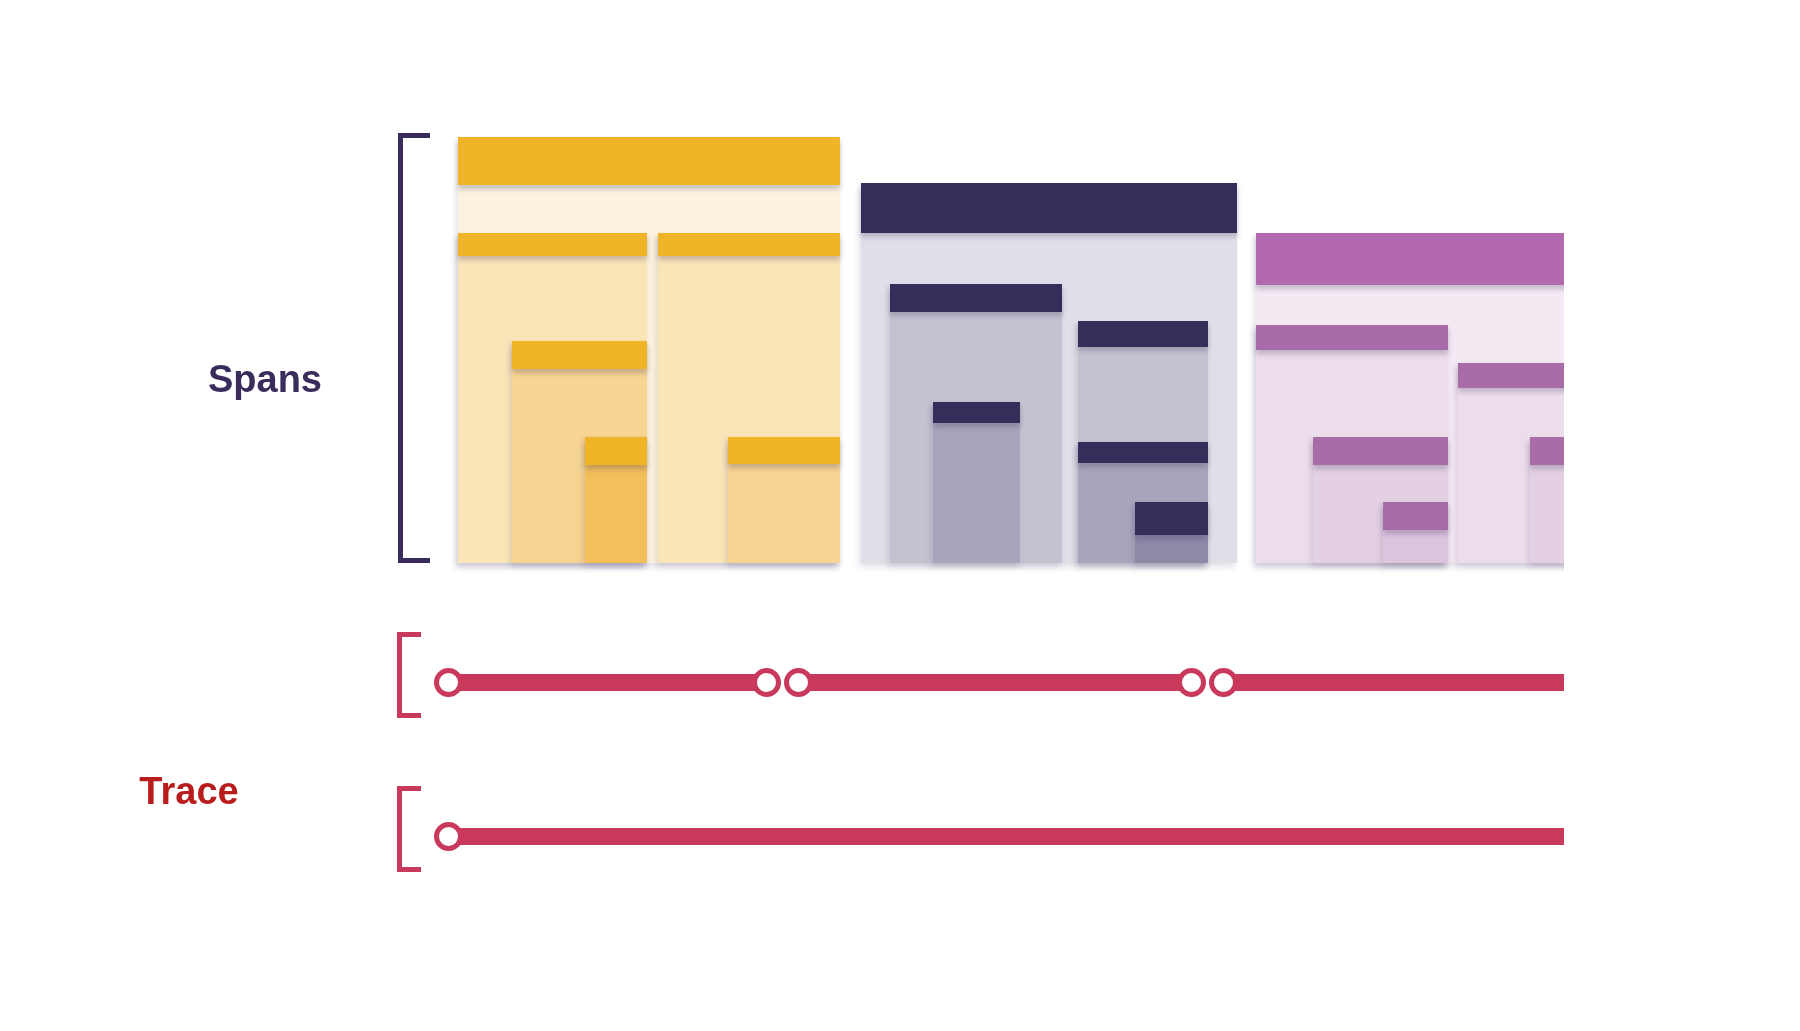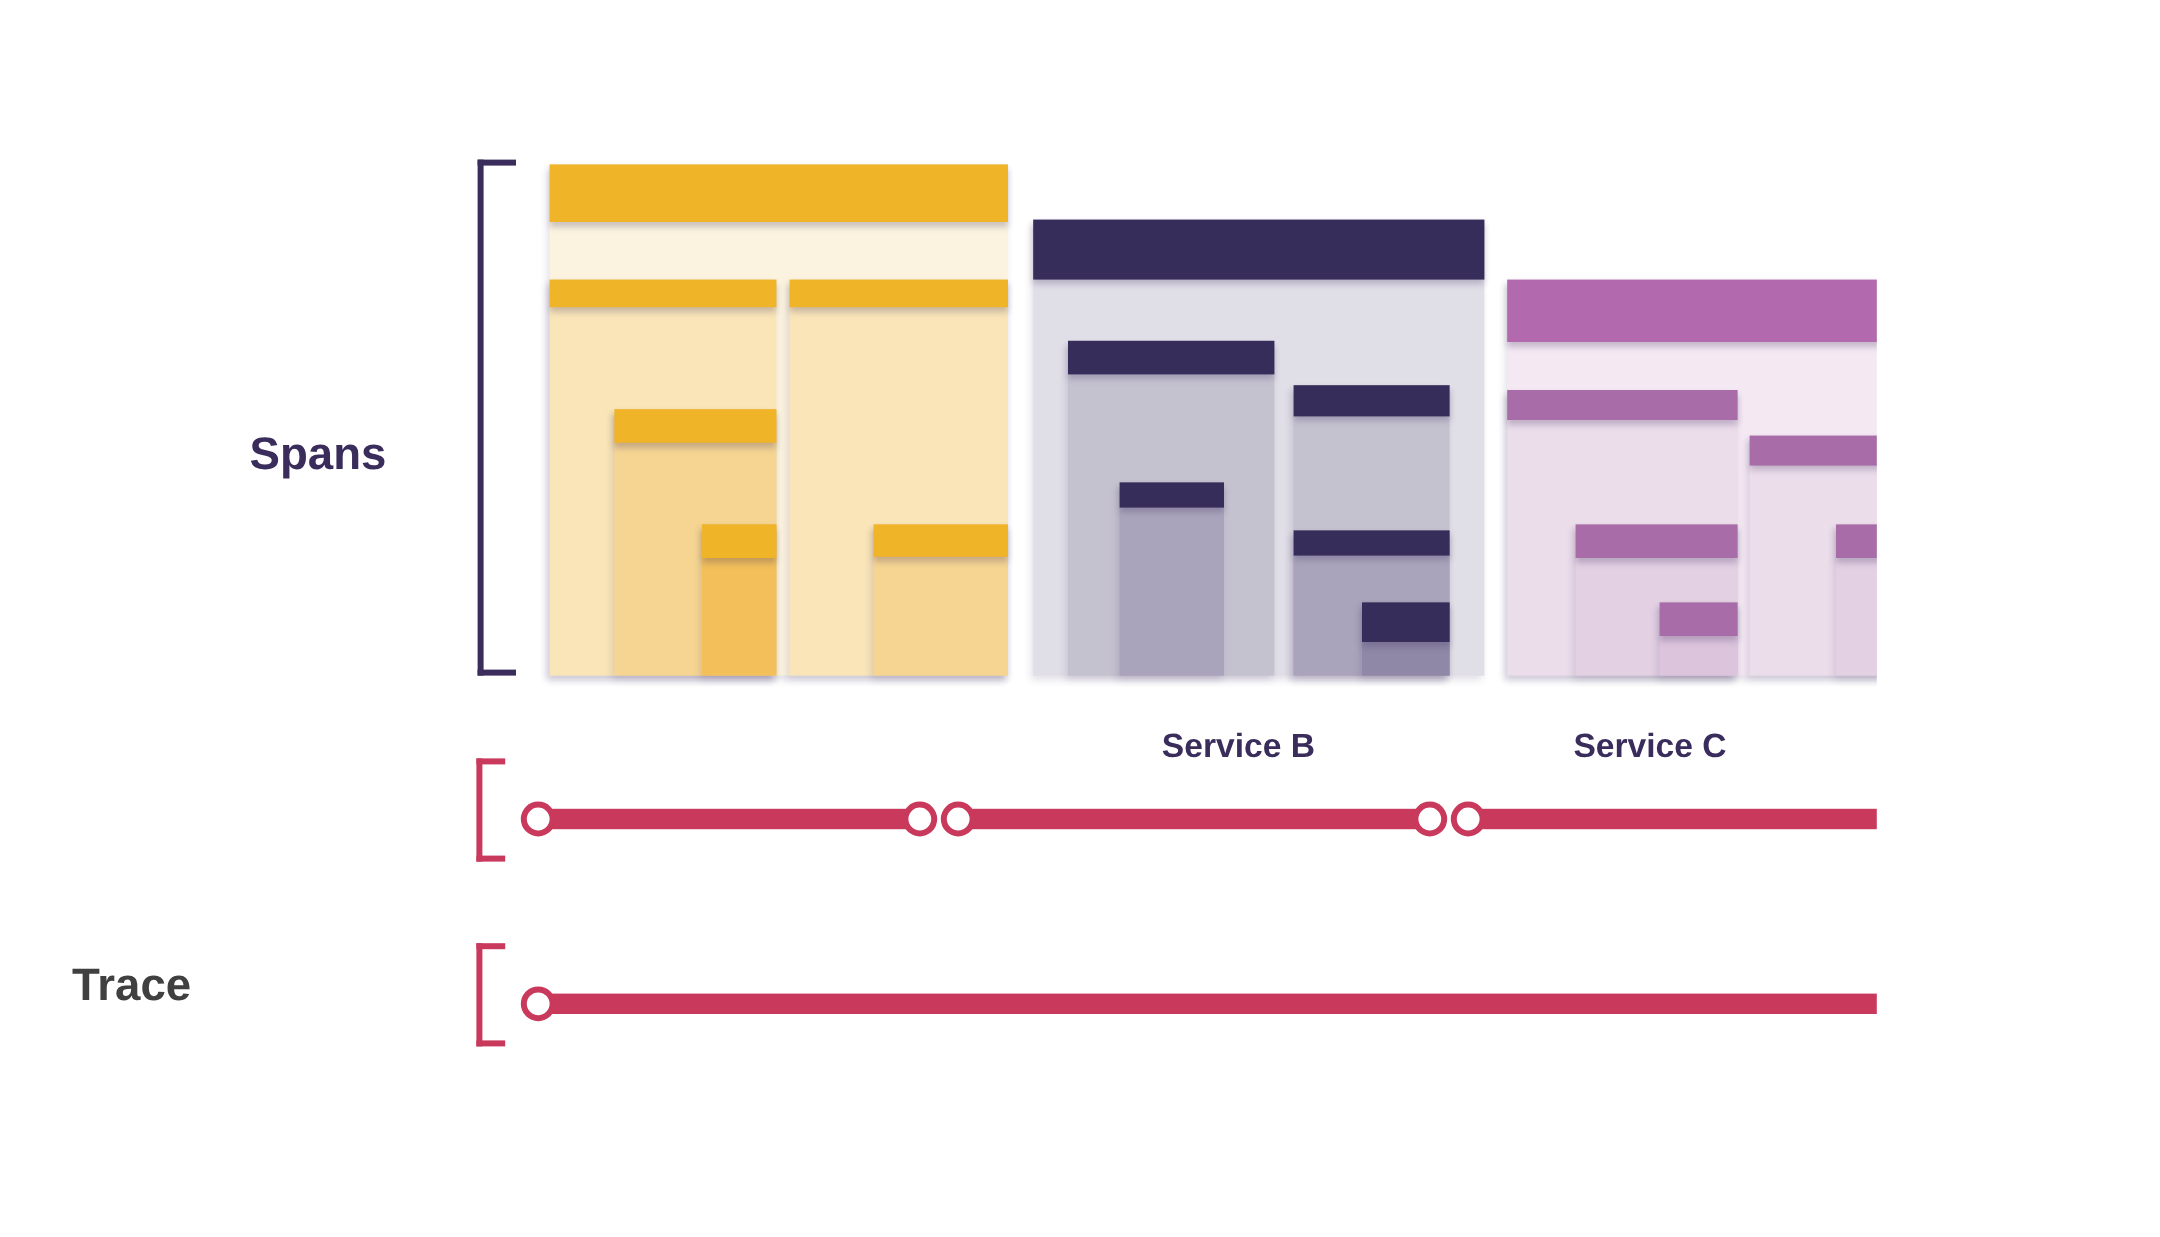--- a/index.html
+++ b/index.html
@@ -27,23 +27,23 @@
     color: #3A2D5C;
     left: 140px; top: 360px; width: 250px;
     text-align: center;
   }
   #transactions-label {
     color: #C9395C;
     left: 60px; top: 648px; width: 300px;
     text-align: right;
   }
   #trace-label {
-    color: #404040;
-    left: 60px; top: 802px; width: 258px;
-    text-align: left;
+    color: #b91c1c;
+    left: 60px; top: 772px; width: 258px;
+    text-align: center;
   }
   
   .svc-label {
     position: absolute;
     top: 606px;
     width: 400px;
     text-align: center;
     font-size: 28px;
     font-weight: bold;
     color: #3A2D5C;
@@ -157,22 +157,20 @@
         <div class="span-header" style="height: 28px; background: rgb(168, 109, 168);"></div>
       </div>
       <div class="span-col" style="left: 1458px; top: 363px; width: 180px; height: 200px; background: rgb(236, 221, 235);">
         <div class="span-header" style="height: 25px; background: rgb(168, 109, 168);"></div>
       </div>
       <div class="span-col" style="left: 1530px; top: 437px; width: 108px; height: 126px; background: rgb(227, 208, 227);">
         <div class="span-header" style="height: 28px; background: rgb(168, 109, 168);"></div>
       </div>
     </div>
 
-  <div class="svc-label b">Service B</div>
-  <div class="svc-label c">Service C</div>
 
   <div class="bracket red" id="tx-bracket"></div>
   <div id="tx-lines">
       <div class="tl-bar" style="left: 448px; top: 674px; width: 318px;"></div>
       <div class="endpoint" style="left: 434px; top: 668px;"></div>
       <div class="endpoint" style="left: 752px; top: 668px;"></div>
       <div class="tl-bar" style="left: 798px; top: 674px; width: 393px;"></div>
       <div class="endpoint" style="left: 784px; top: 668px;"></div>
       <div class="endpoint" style="left: 1177px; top: 668px;"></div>
       <div class="tl-bar" style="left: 1223px; top: 674px; width: 412px;"></div>

